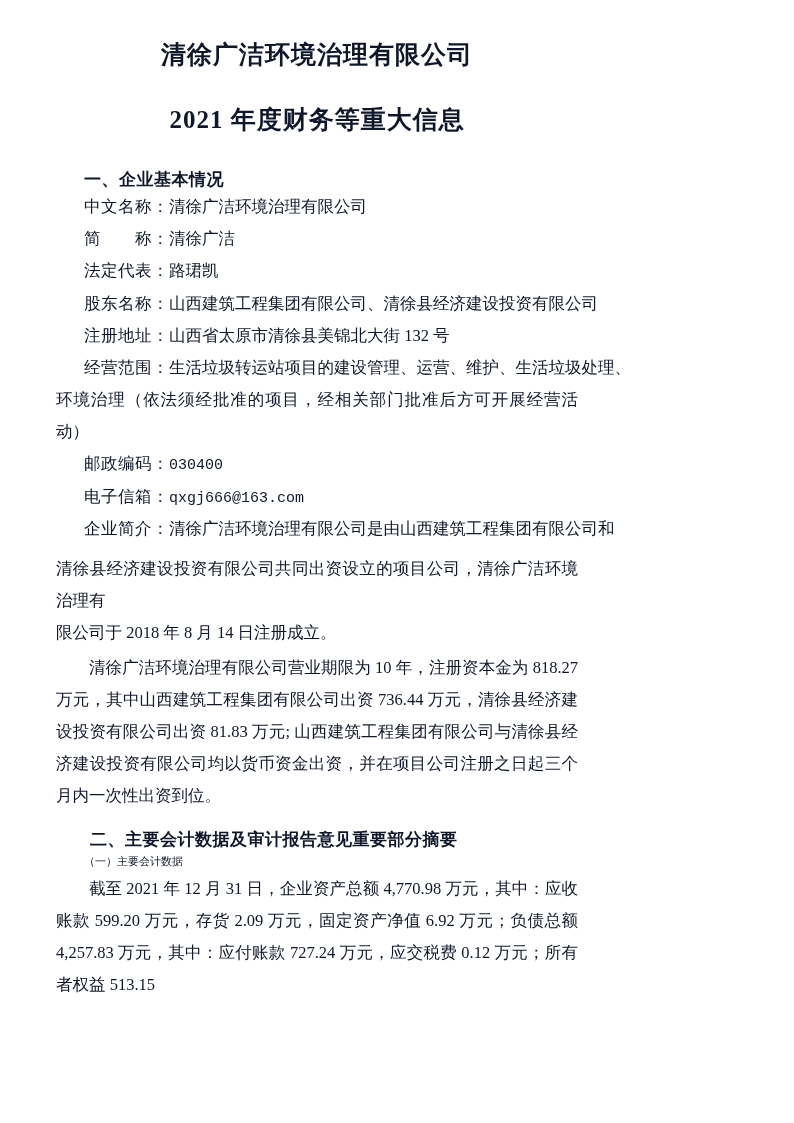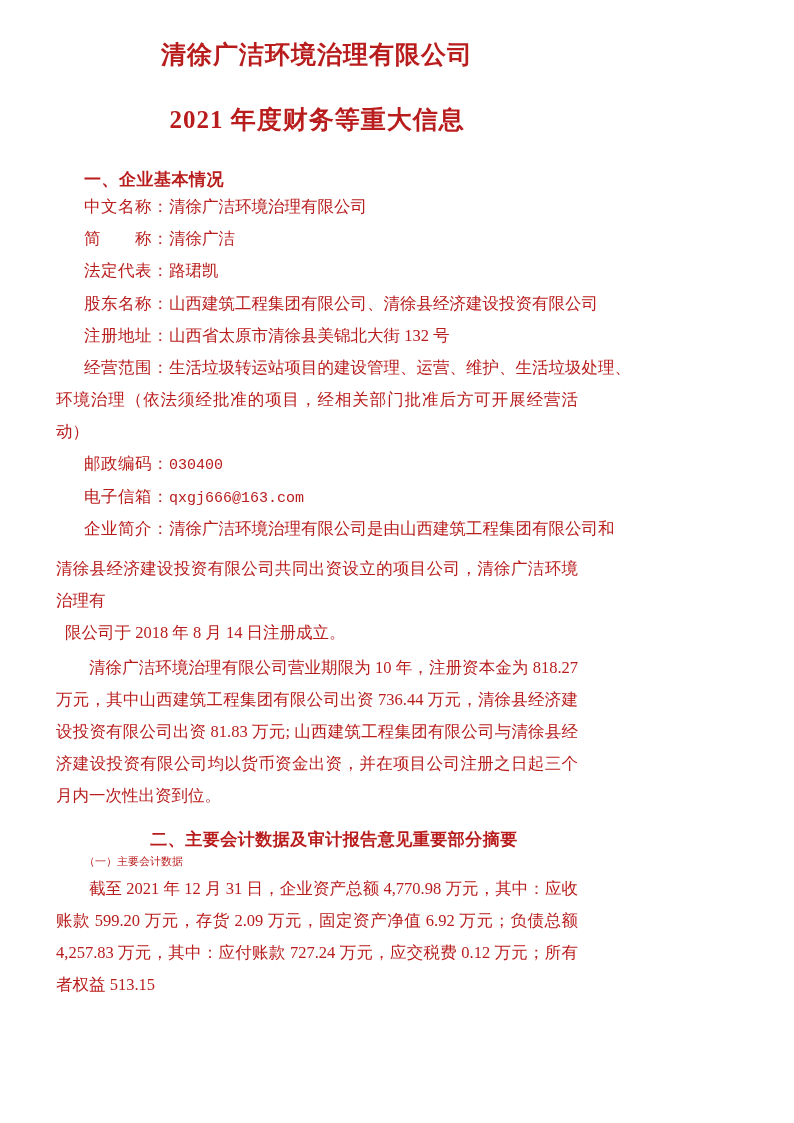--- a/index.html
+++ b/index.html
@@ -6,21 +6,21 @@
     margin: 0;
     padding: 0;
     background: #ffffff;
   }
   .page {
     width: 634px;
     height: 1123px;
     position: relative;
     background: #ffffff;
     font-family: "Liberation Serif", "DejaVu Serif", serif;
-    color: #b91c1c;
+    color: #0f172a;
     box-sizing: border-box;
     padding: 24px 56px 0 56px;
     overflow: hidden;
   }
   .doc-title {
     text-align: center;
     font-size: 25px;
     font-weight: bold;
     letter-spacing: 1px;
     line-height: 1.0;
@@ -37,21 +37,20 @@
     padding-left: 28px;
     letter-spacing: 0.5px;
   }
   .section-heading-2 {
     font-size: 17px;
     font-weight: bold;
     margin-top: 16px;
     margin-bottom: 0;
     padding-left: 34px;
     letter-spacing: 0.5px;
-    text-align: center;
   }
   .field-row {
     font-size: 16.5px;
     line-height: 1.95;
     padding-left: 28px;
     white-space: pre;
   }
   .field-row .label {
     letter-spacing: 0.5px;
   }
@@ -99,21 +98,21 @@
   <div class="field-row"><span class="label">经营范围：</span><span>生活垃圾转运站项目的建设管理、运营、维护、生活垃圾处理、</span></div>
   <div class="para" style="padding-left:0;">环境治理（依法须经批准的项目，经相关部门批准后方可开展经营活动）</div>
 
 
   <div class="field-row"><span class="label">邮政编码：</span><span class="mono-ish">030400</span></div>
 
   <div class="field-row"><span class="label">电子信箱：</span><span class="mono-ish">qxgj666@163.com</span></div>
 
   <div class="field-row"><span class="label">企业简介：</span><span>清徐广洁环境治理有限公司是由山西建筑工程集团有限公司和</span></div>
   <div class="para" style="padding-left:0;margin-top:8px;">清徐县经济建设投资有限公司共同出资设立的项目公司，清徐广洁环境治理有</div>
-  <div class="para" style="padding-left:0;margin-left:9px;">限公司于 2018 年 8 月 14 日注册成立。</div>
+  <div class="para" style="padding-left:0;">限公司于 2018 年 8 月 14 日注册成立。</div>
 
   <div class="para para-indent" style="padding-left:0;margin-top:2px;">清徐广洁环境治理有限公司营业期限为 10 年，注册资本金为 818.27 万元，其中山西建筑工程集团有限公司出资 736.44 万元，清徐县经济建设投资有限公司出资 81.83 万元; 山西建筑工程集团有限公司与清徐县经济建设投资有限公司均以货币资金出资，并在项目公司注册之日起三个月内一次性出资到位。</div>
 
   <div class="section-heading-2">二、主要会计数据及审计报告意见重要部分摘要</div>
 
   <div class="sub-heading">（一）主要会计数据</div>
 
   <div class="para para-indent" style="padding-left:0;">截至 2021 年 12 月 31 日，企业资产总额 4,770.98 万元，其中：应收账款 599.20 万元，存货 2.09 万元，固定资产净值 6.92 万元；负债总额 4,257.83 万元，其中：应付账款 727.24 万元，应交税费 0.12 万元；所有者权益 513.15</div>
 
 </div>

